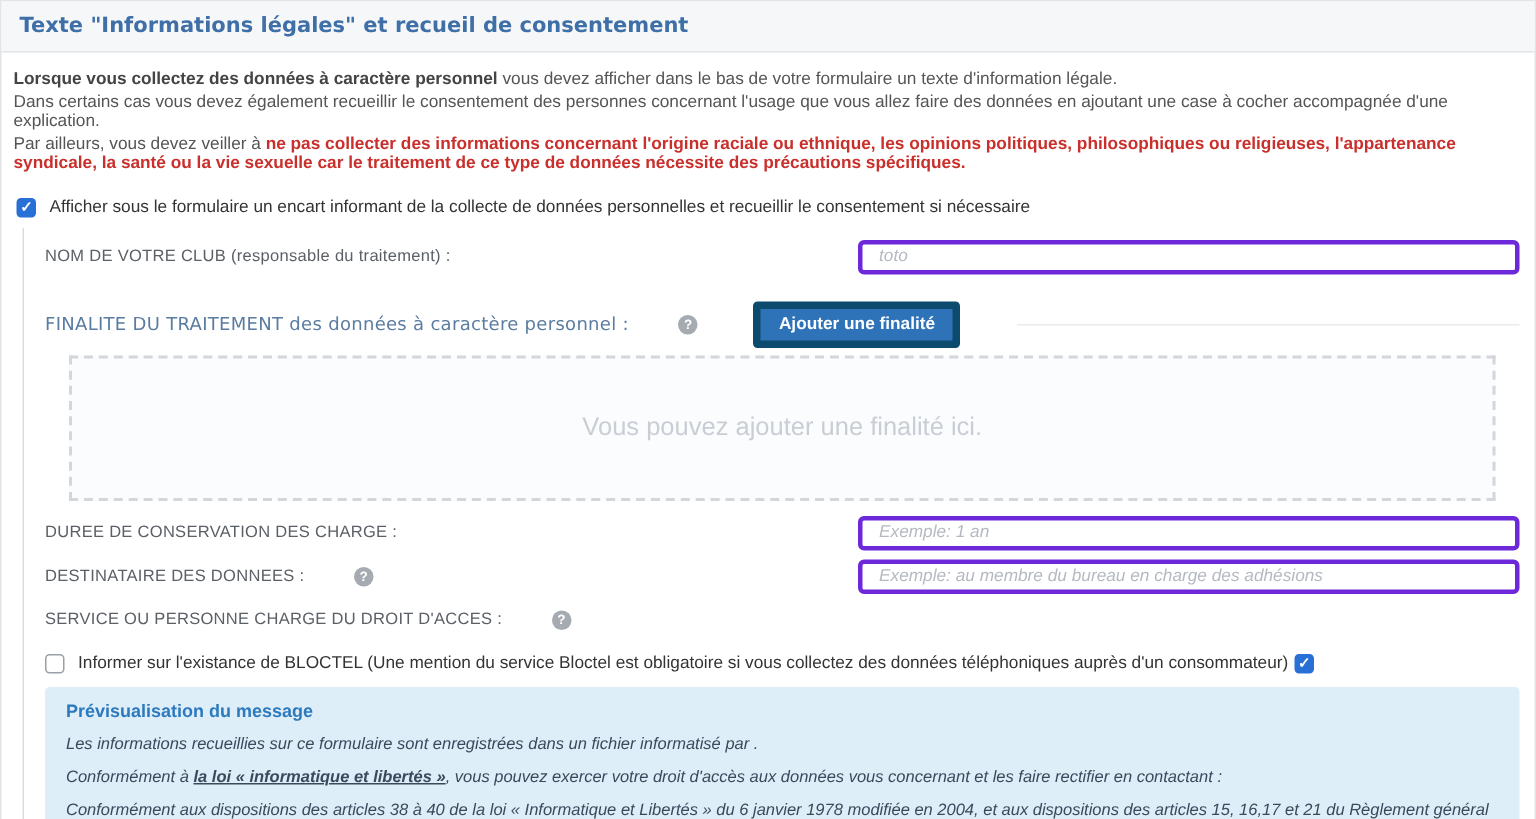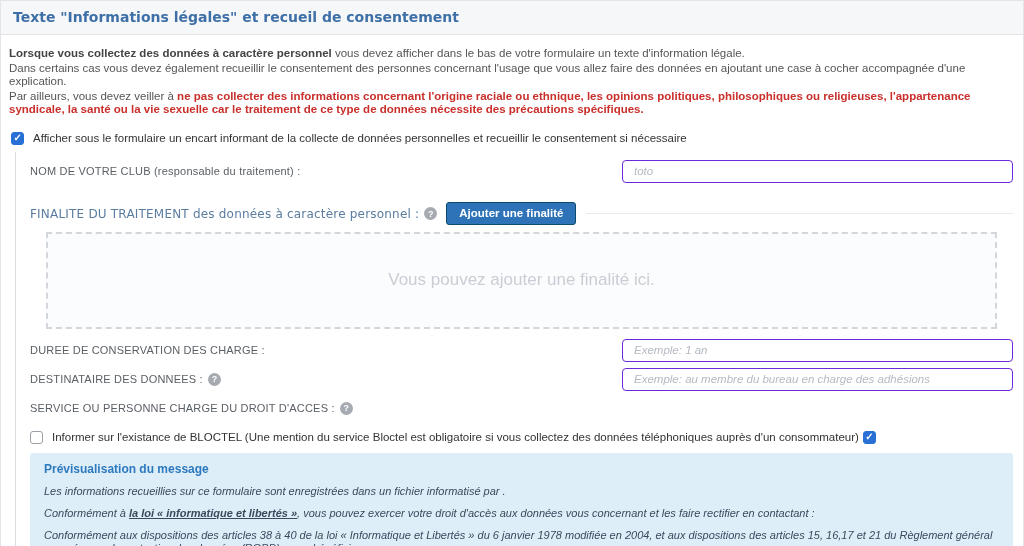--- a/index.html
+++ b/index.html
@@ -68,30 +68,31 @@
   
   .consent-section {
     margin:7px 0 0 14px;
     border-left:1px solid #d9dde1;
     padding:6px 10px 8px 14px;
   }
   .field-row {
     display:flex; align-items:center;
     min-height:27px;
     margin-bottom:2px;
+    gap:28px;
   }
   .field-label {
     font-size:11px;
     color:#5b6066;
     letter-spacing:.2px;
   }
   .spacer { flex:1; }
   .text-input {
-    width:391px; height:23px;
-    border:1px solid #6d28d9;
+    width:441px; height:23px;
+    border:3px solid #6d28d9;
     border-radius:4px;
     background:#fff;
     padding:0 11px;
     font-size:11.5px;
     font-family:"Liberation Sans", sans-serif;
     color:#444;
     outline:none;
   }
   .text-input::placeholder {
     font-style:italic;
@@ -112,21 +113,21 @@
   
   .finalite-row { margin-top:16px; min-height:26px; }
   .finalite-label {
     font-family:"DejaVu Sans", sans-serif;
     font-size:12px;
     color:#5a7ca0;
   }
   .add-finalite-btn {
     margin-left:9px;
     background:#2e73b8;
-    border:1px solid #0c4a6e;
+    border:5px solid #0c4a6e;
     border-radius:3px;
     color:#fff;
     font-size:11.5px;
     font-weight:bold;
     font-family:"Liberation Sans", sans-serif;
     padding:4px 12px 5px 12px;
     cursor:pointer;
   }
   .legend-line {
     flex:1;

